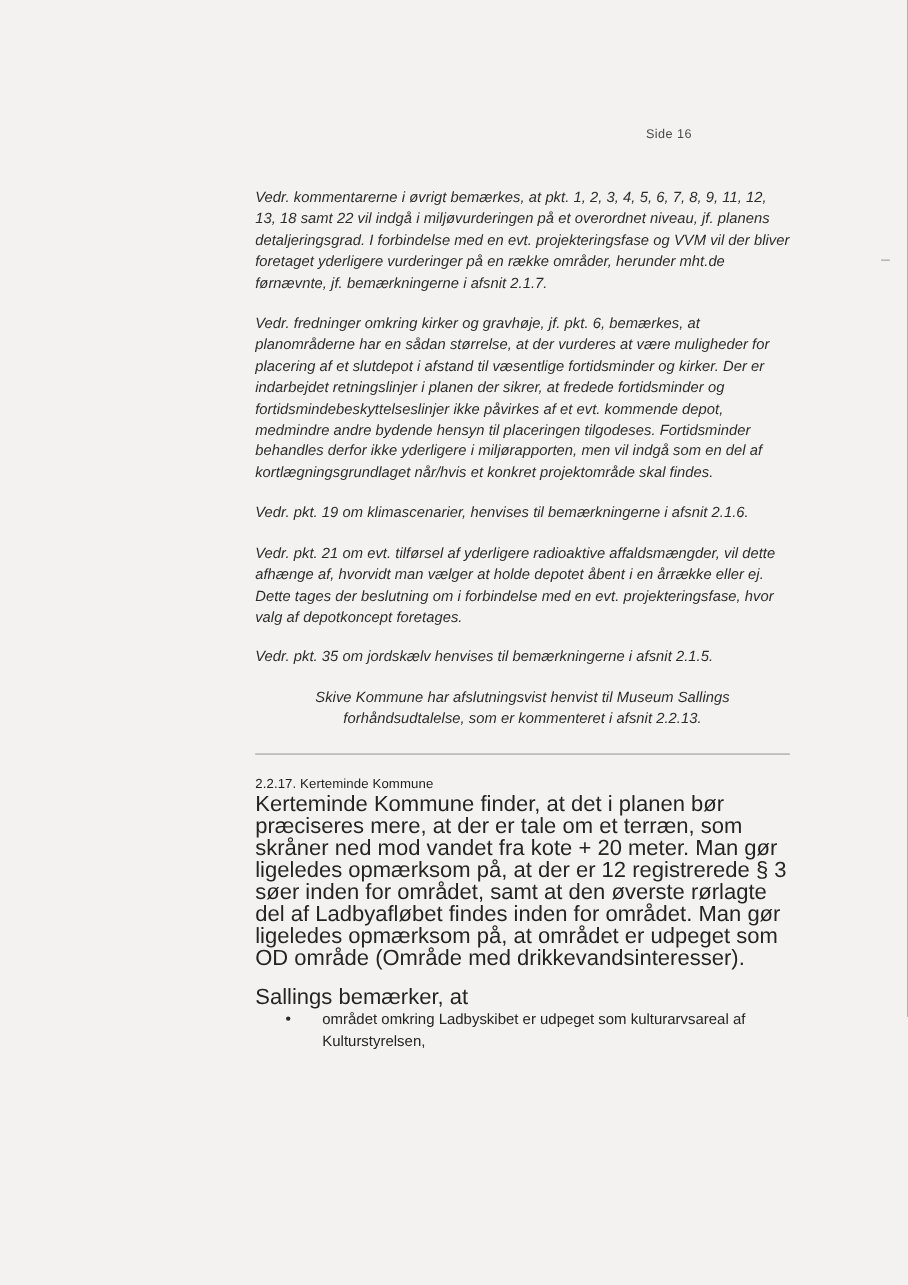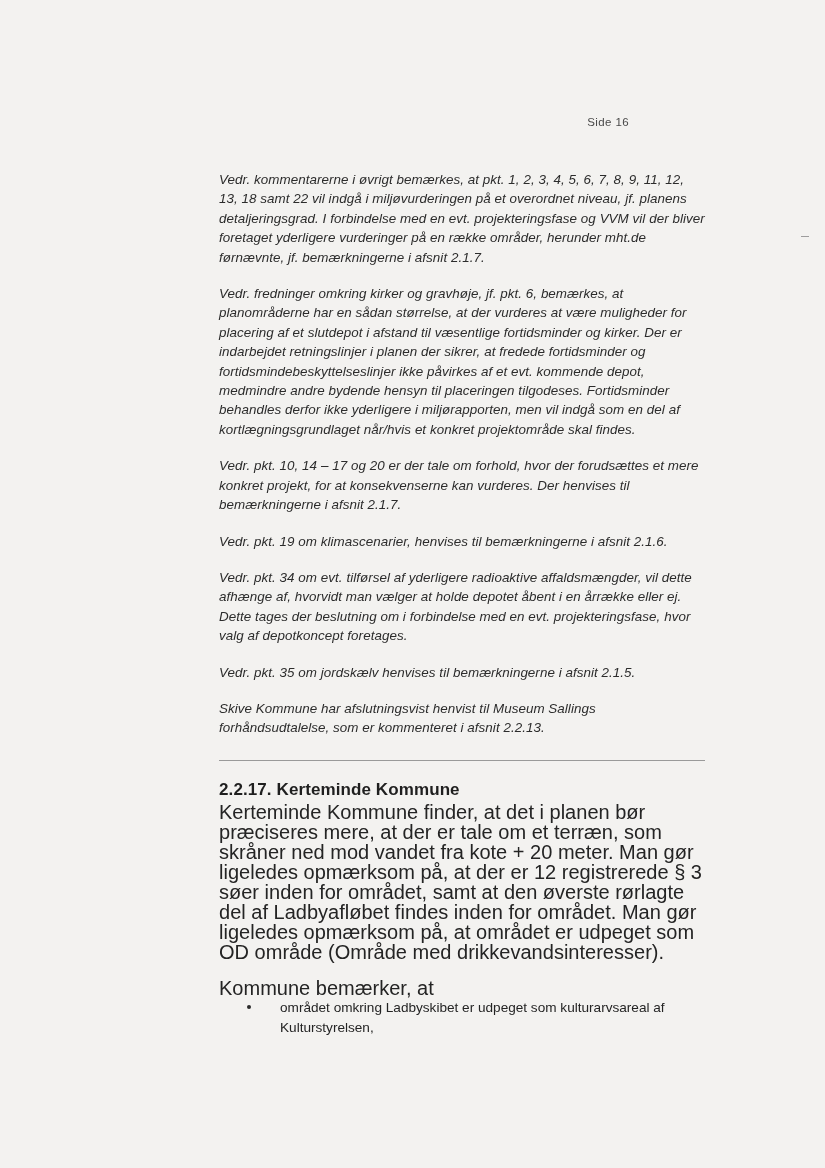--- a/index.html
+++ b/index.html
@@ -29,45 +29,46 @@
   .page-number {
     position: absolute;
     right: 196px;
     top: 116px;
     font-size: 11.5px;
     color: #4a4a4a;
     letter-spacing: 0.4px;
   }
   .content {
     position: absolute;
-    left: 219px;
+    left: 232px;
     top: 170px;
     width: 486px;
   }
   .para {
     font-style: italic;
     font-size: 13.4px;
     line-height: 19.4px;
     color: #2c2c2c;
     margin: 0 0 17px 0;
     text-align: left;
     letter-spacing: 0.05px;
   }
   .para.tight {
     margin-bottom: 16px;
+    text-align: center;
   }
   .divider {
     border: 0;
     border-top: 1px solid #9a9a9a;
     margin: 22px 0 19px 0;
     width: 100%;
   }
   .section-heading {
-    font-size: 17px;
-    font-weight: bold;
+    font-size: 12px;
+    font-weight: normal;
     color: #1f1f1f;
     margin: 0 0 2px 0;
     letter-spacing: 0.1px;
   }
   .body-para {
     font-size: 20px;
     line-height: 20px;
     color: #242424;
     margin: 0 0 16px 0;
     letter-spacing: 0.01px;
@@ -112,33 +113,32 @@
 <div class="page">
   <div class="sheet">
 
     <div class="page-number">Side 16</div>
     <div class="edge-mark"></div>
 
     <div class="content">
 
       <p class="para">Vedr. kommentarerne i øvrigt bemærkes, at pkt. 1, 2, 3, 4, 5, 6, 7, 8, 9, 11, 12, 13, 18 samt 22 vil indgå i miljøvurderingen på et overordnet niveau, jf. planens detaljeringsgrad. I forbindelse med en evt. projekteringsfase og VVM vil der bliver foretaget yderligere vurderinger på en række områder, herunder mht.de førnævnte, jf. bemærkningerne i afsnit 2.1.7.</p>
       <p class="para">Vedr. fredninger omkring kirker og gravhøje, jf. pkt. 6, bemærkes, at planområderne har en sådan størrelse, at der vurderes at være muligheder for placering af et slutdepot i afstand til væsentlige fortidsminder og kirker. Der er indarbejdet retningslinjer i planen der sikrer, at fredede fortidsminder og fortidsmindebeskyttelseslinjer ikke påvirkes af et evt. kommende depot, medmindre andre bydende hensyn til placeringen tilgodeses. Fortidsminder behandles derfor ikke yderligere i miljørapporten, men vil indgå som en del af kortlægningsgrundlaget når/hvis et konkret projektområde skal findes.</p>
-      <p class="para">Vedr. pkt. 10, 14 – 17 og 20 er der tale om forhold, hvor der forudsættes et mere konkret projekt, for at konsekvenserne kan vurderes. Der henvises til bemærkningerne i afsnit 2.1.7.</p>
       <p class="para">Vedr. pkt. 19 om klimascenarier, henvises til bemærkningerne i afsnit 2.1.6.</p>
-      <p class="para">Vedr. pkt. 34 om evt. tilførsel af yderligere radioaktive affaldsmængder, vil dette afhænge af, hvorvidt man vælger at holde depotet åbent i en årrække eller ej. Dette tages der beslutning om i forbindelse med en evt. projekteringsfase, hvor valg af depotkoncept foretages.</p>
+      <p class="para">Vedr. pkt. 21 om evt. tilførsel af yderligere radioaktive affaldsmængder, vil dette afhænge af, hvorvidt man vælger at holde depotet åbent i en årrække eller ej. Dette tages der beslutning om i forbindelse med en evt. projekteringsfase, hvor valg af depotkoncept foretages.</p>
       <p class="para">Vedr. pkt. 35 om jordskælv henvises til bemærkningerne i afsnit 2.1.5.</p>
       <p class="para tight">Skive Kommune har afslutningsvist henvist til Museum Sallings forhåndsudtalelse, som er kommenteret i afsnit 2.2.13.</p>
 
       <hr class="divider">
 
       <h2 class="section-heading">2.2.17. Kerteminde Kommune</h2>
 
       <p class="body-para">Kerteminde Kommune finder, at det i planen bør præciseres mere, at der er tale om et terræn, som skråner ned mod vandet fra kote + 20 meter. Man gør ligeledes opmærksom på, at der er 12 registrerede § 3 søer inden for området, samt at den øverste rørlagte del af Ladbyafløbet findes inden for området. Man gør ligeledes opmærksom på, at området er udpeget som OD område (Område med drikkevandsinteresser).</p>
 
-      <p class="body-para no-gap">Kommune bemærker, at</p>
+      <p class="body-para no-gap">Sallings bemærker, at</p>
 
       <ul class="bullet-list">
         <li class="bullet-item">
           <span class="dot"></span>
           <span>området omkring Ladbyskibet er udpeget som kulturarvsareal af Kulturstyrelsen,</span>
         </li>
       </ul>
 
     </div>
   </div>

